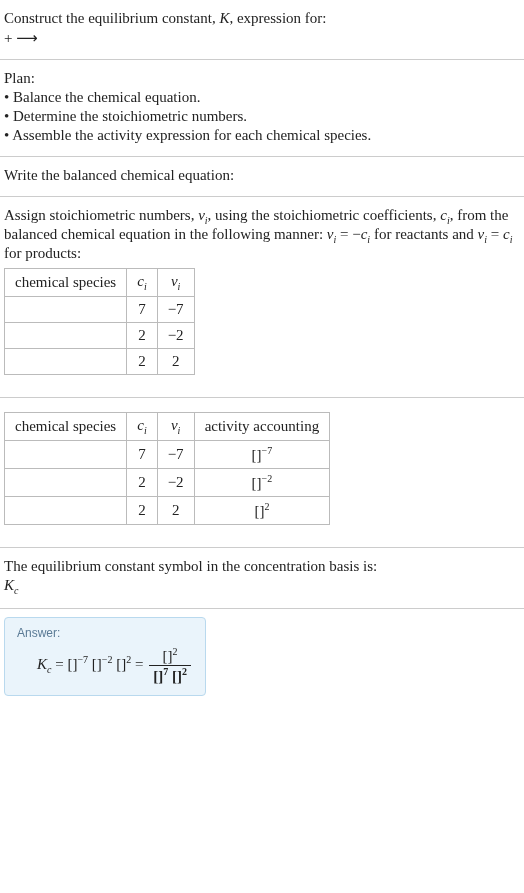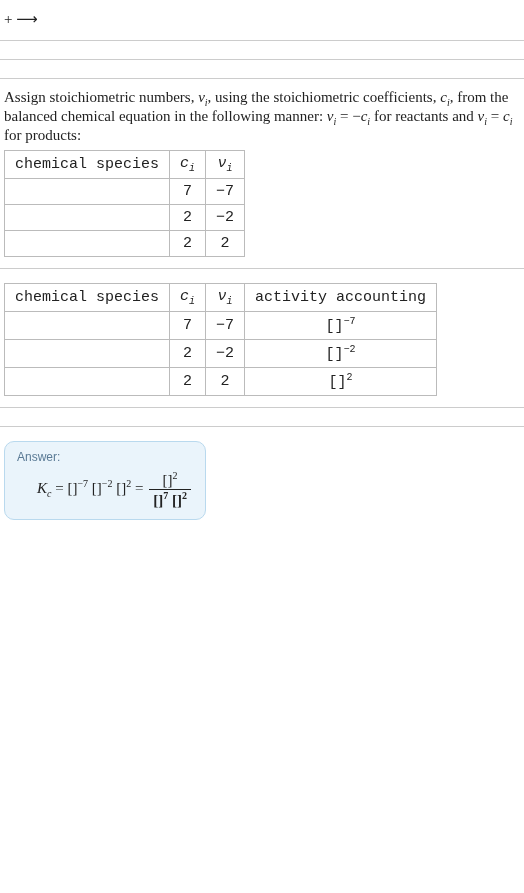--- a/index.html
+++ b/index.html
@@ -20,37 +20,35 @@
     border-top: 1px solid #ccc;
     margin: 0;
   }
   .line { margin: 2px 0; }
   .italic { font-style: italic; }
   .sub { font-size: 10px; vertical-align: sub; font-style: italic; }
   .sup { font-size: 10px; vertical-align: super; }
   table.data {
     border-collapse: collapse;
     margin-top: 6px;
-    margin-bottom: 1px;
-    font-family: Liberation Mono, monospace;
+    margin-bottom: 12px;
   }
   table.data th, table.data td {
     border: 1px solid #bbb;
     padding: 4px 10px;
     text-align: center;
     font-weight: normal;
   }
   table.data th { background: #fff; }
   .answer-box {
     display: inline-block;
     background: #eaf4fb;
     border: 1px solid #b9d9ee;
-    border-radius: 10px;
+    border-radius: 4px;
     padding: 8px 12px 10px 12px;
-    margin-top: 6px;
   }
   .answer-label {
     font-family: Arial, sans-serif;
     font-size: 12px;
     color: #5a7a95;
     margin-bottom: 6px;
   }
   .frac {
     display: inline-block;
     text-align: center;
@@ -60,29 +58,37 @@
   .frac .num { display: block; border-bottom: 1px solid #222; padding: 0 4px; }
   .frac .den { display: block; padding: 0 4px; font-weight: bold; }
   .eqline { white-space: nowrap; padding-left: 20px; }
   .kc .k { font-style: italic; }
   .nowrap { white-space: nowrap; }
 </style>
 </head>
 <body>
 
 <div class="section">
+  <div class="line">
+    <span>Construct the equilibrium constant, </span><span class="italic">K</span><span>, expression for:</span>
+  </div>
   <div class="line"> +  ⟶ </div>
 </div>
 <hr class="sep">
 
 <div class="section">
+  <div class="line">Plan:</div>
+  <div class="line">• Balance the chemical equation.</div>
+  <div class="line">• Determine the stoichiometric numbers.</div>
+  <div class="line">• Assemble the activity expression for each chemical species.</div>
 </div>
 <hr class="sep">
 
 <div class="section">
+  <div class="line">Write the balanced chemical equation:</div>
 </div>
 <hr class="sep">
 
 <div class="section">
   <div class="line">
     <span>Assign stoichiometric numbers, </span><span class="italic">ν</span><span class="sub">i</span><span>, using the stoichiometric coefficients, </span><span class="italic">c</span><span class="sub">i</span><span>, from the balanced chemical equation in the following manner: </span><span class="italic">ν</span><span class="sub">i</span><span> = −</span><span class="italic">c</span><span class="sub">i</span><span> for reactants and </span><span class="italic">ν</span><span class="sub">i</span><span> = </span><span class="italic">c</span><span class="sub">i</span><span> for products:</span>
   </div>
   <table class="data">
     <tbody>
         <tr>
@@ -136,20 +142,24 @@
       <td>2</td>
       <td>2</td>
       <td class="nowrap"><span>[]</span><span class="sup">2</span></td>
     </tr>
   </tbody>
     </table>
 </div>
 <hr class="sep">
 
 <div class="section">
+  <div class="line">The equilibrium constant symbol in the concentration basis is:</div>
+  <div class="line kc">
+    <span class="k">K</span><span class="sub">c</span>
+  </div>
 </div>
 <hr class="sep">
 
 <div class="section">
   <div class="answer-box">
     <div class="answer-label">Answer:</div>
     <div class="eqline">
       <span class="italic">K</span><span class="sub">c</span><span> = </span><span>[]</span><span class="sup">−7</span>&nbsp;<span>[]</span><span class="sup">−2</span>&nbsp;<span>[]</span><span class="sup">2</span><span> = </span><span class="frac">
         <span class="num"><span>[]</span><span class="sup">2</span></span>
         <span class="den"><span>[]</span><span class="sup">7</span>&nbsp;<span>[]</span><span class="sup">2</span></span>

